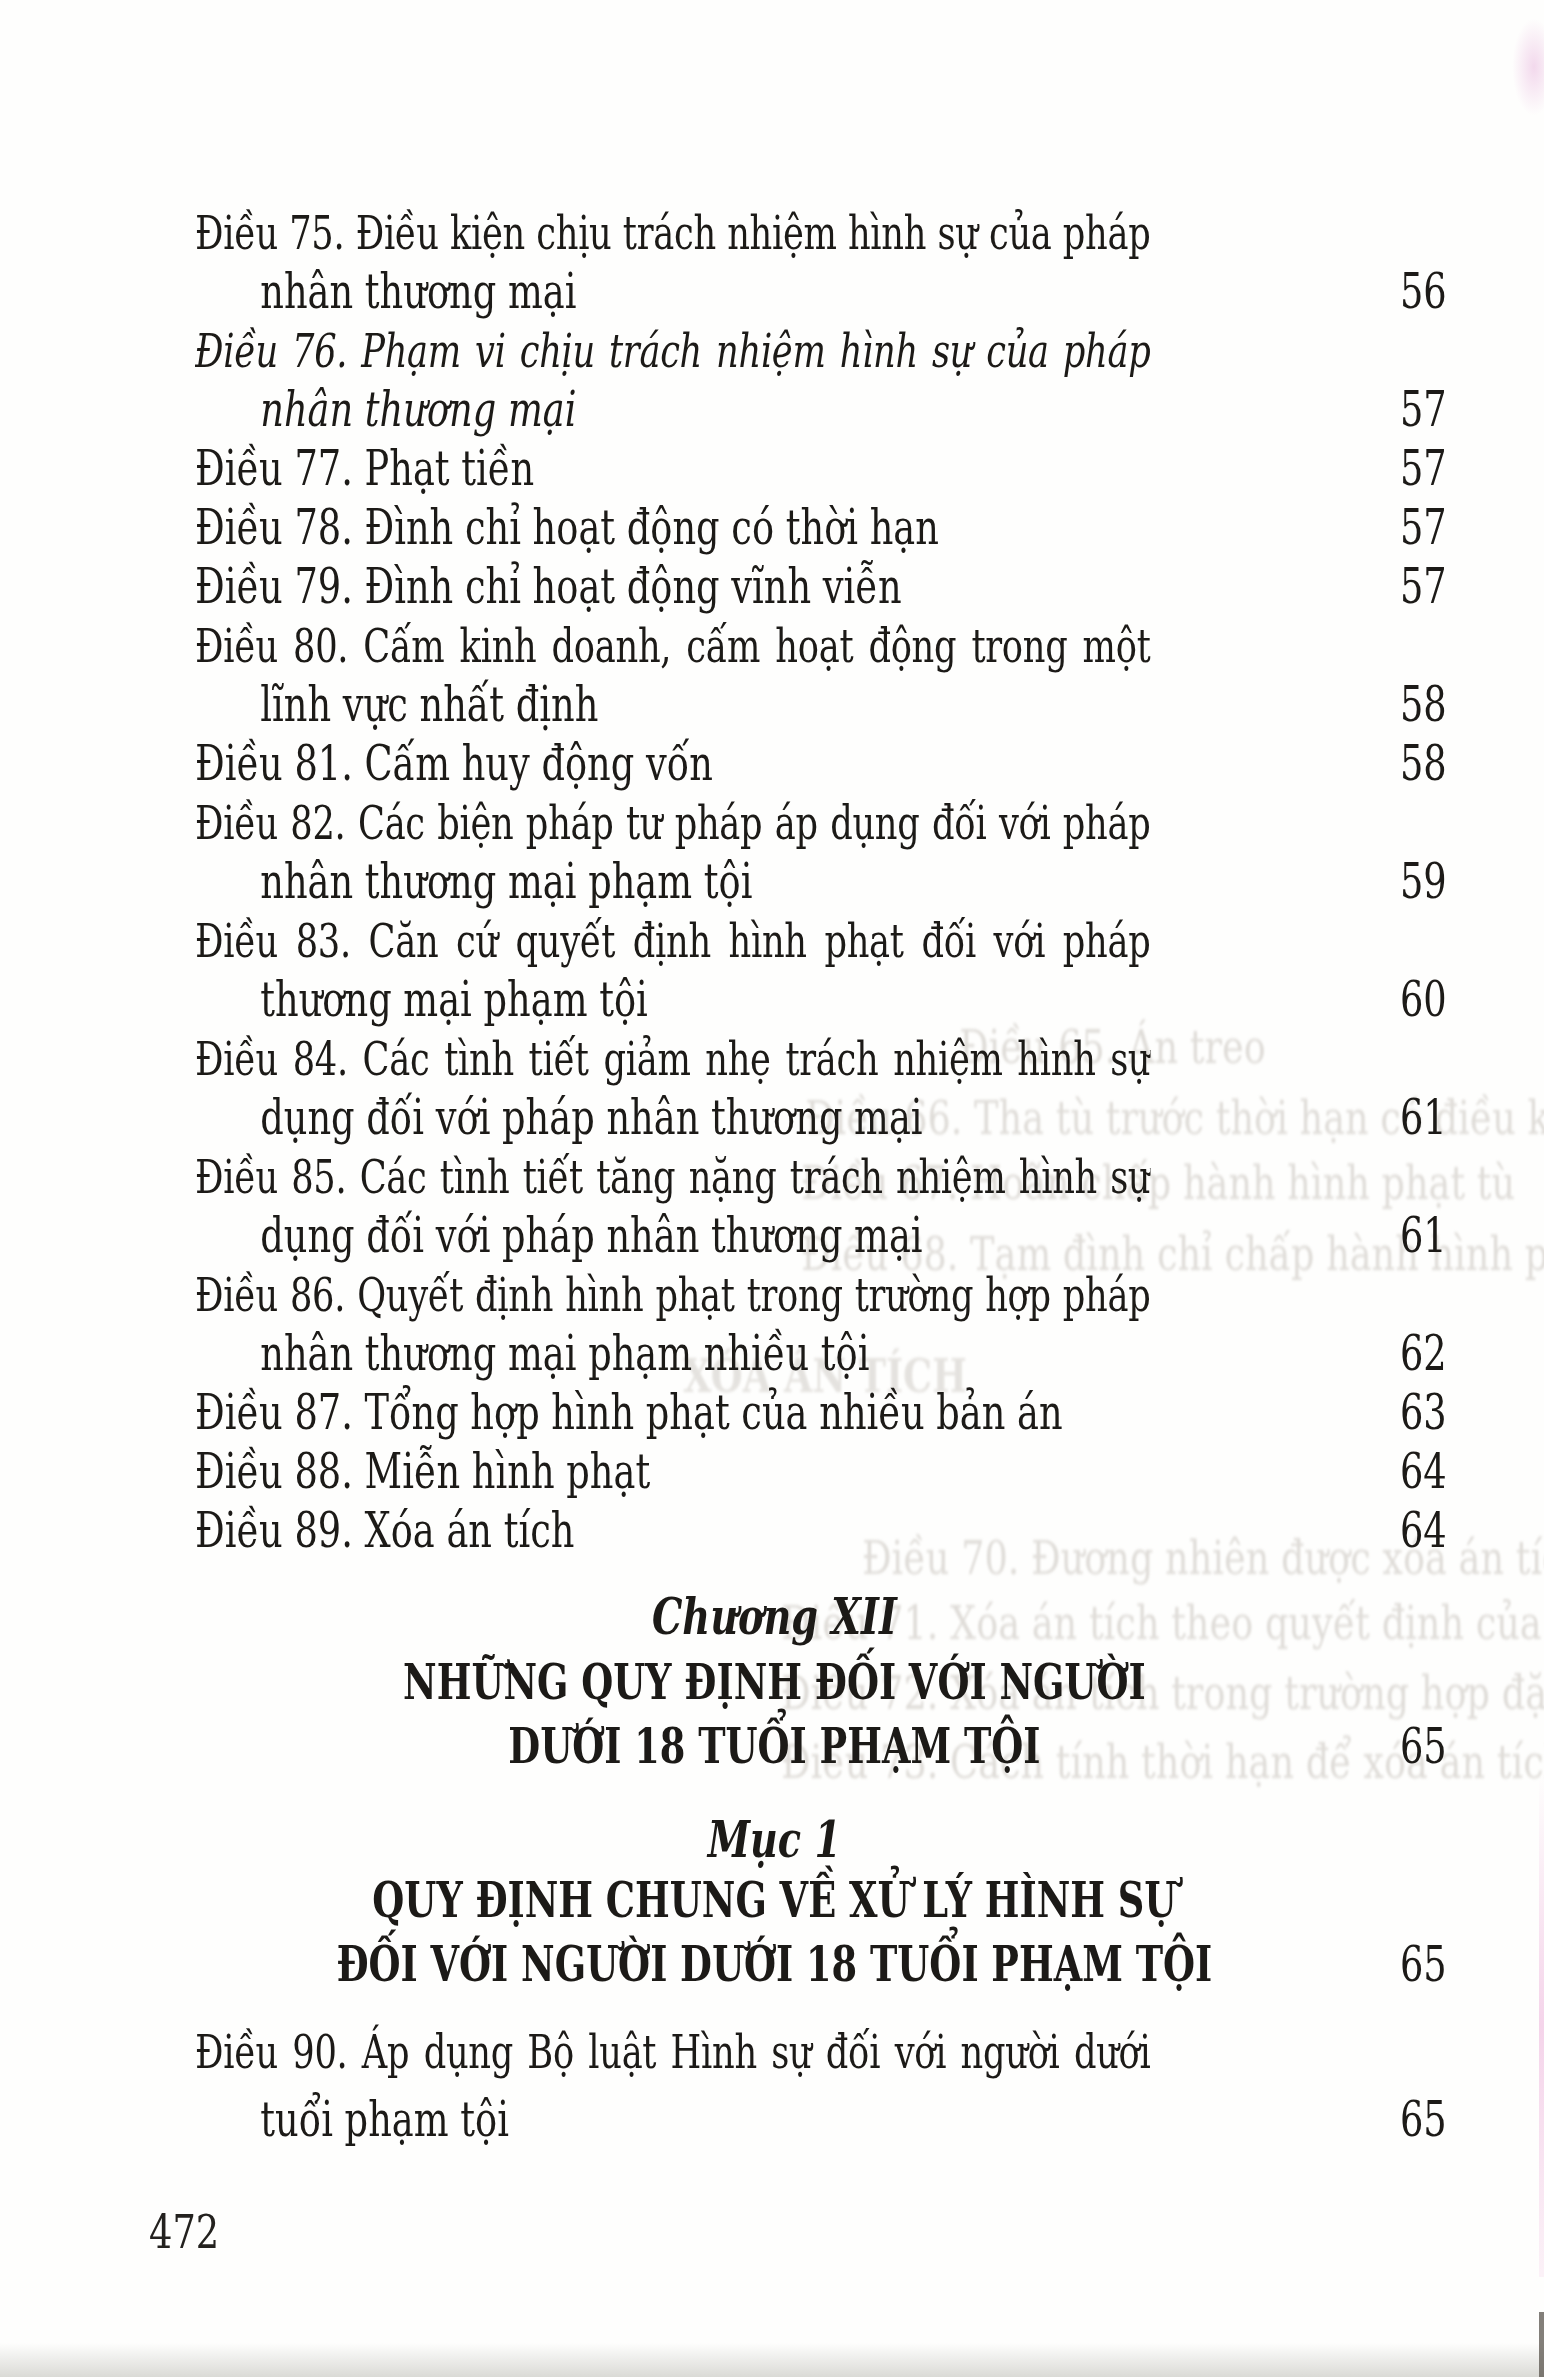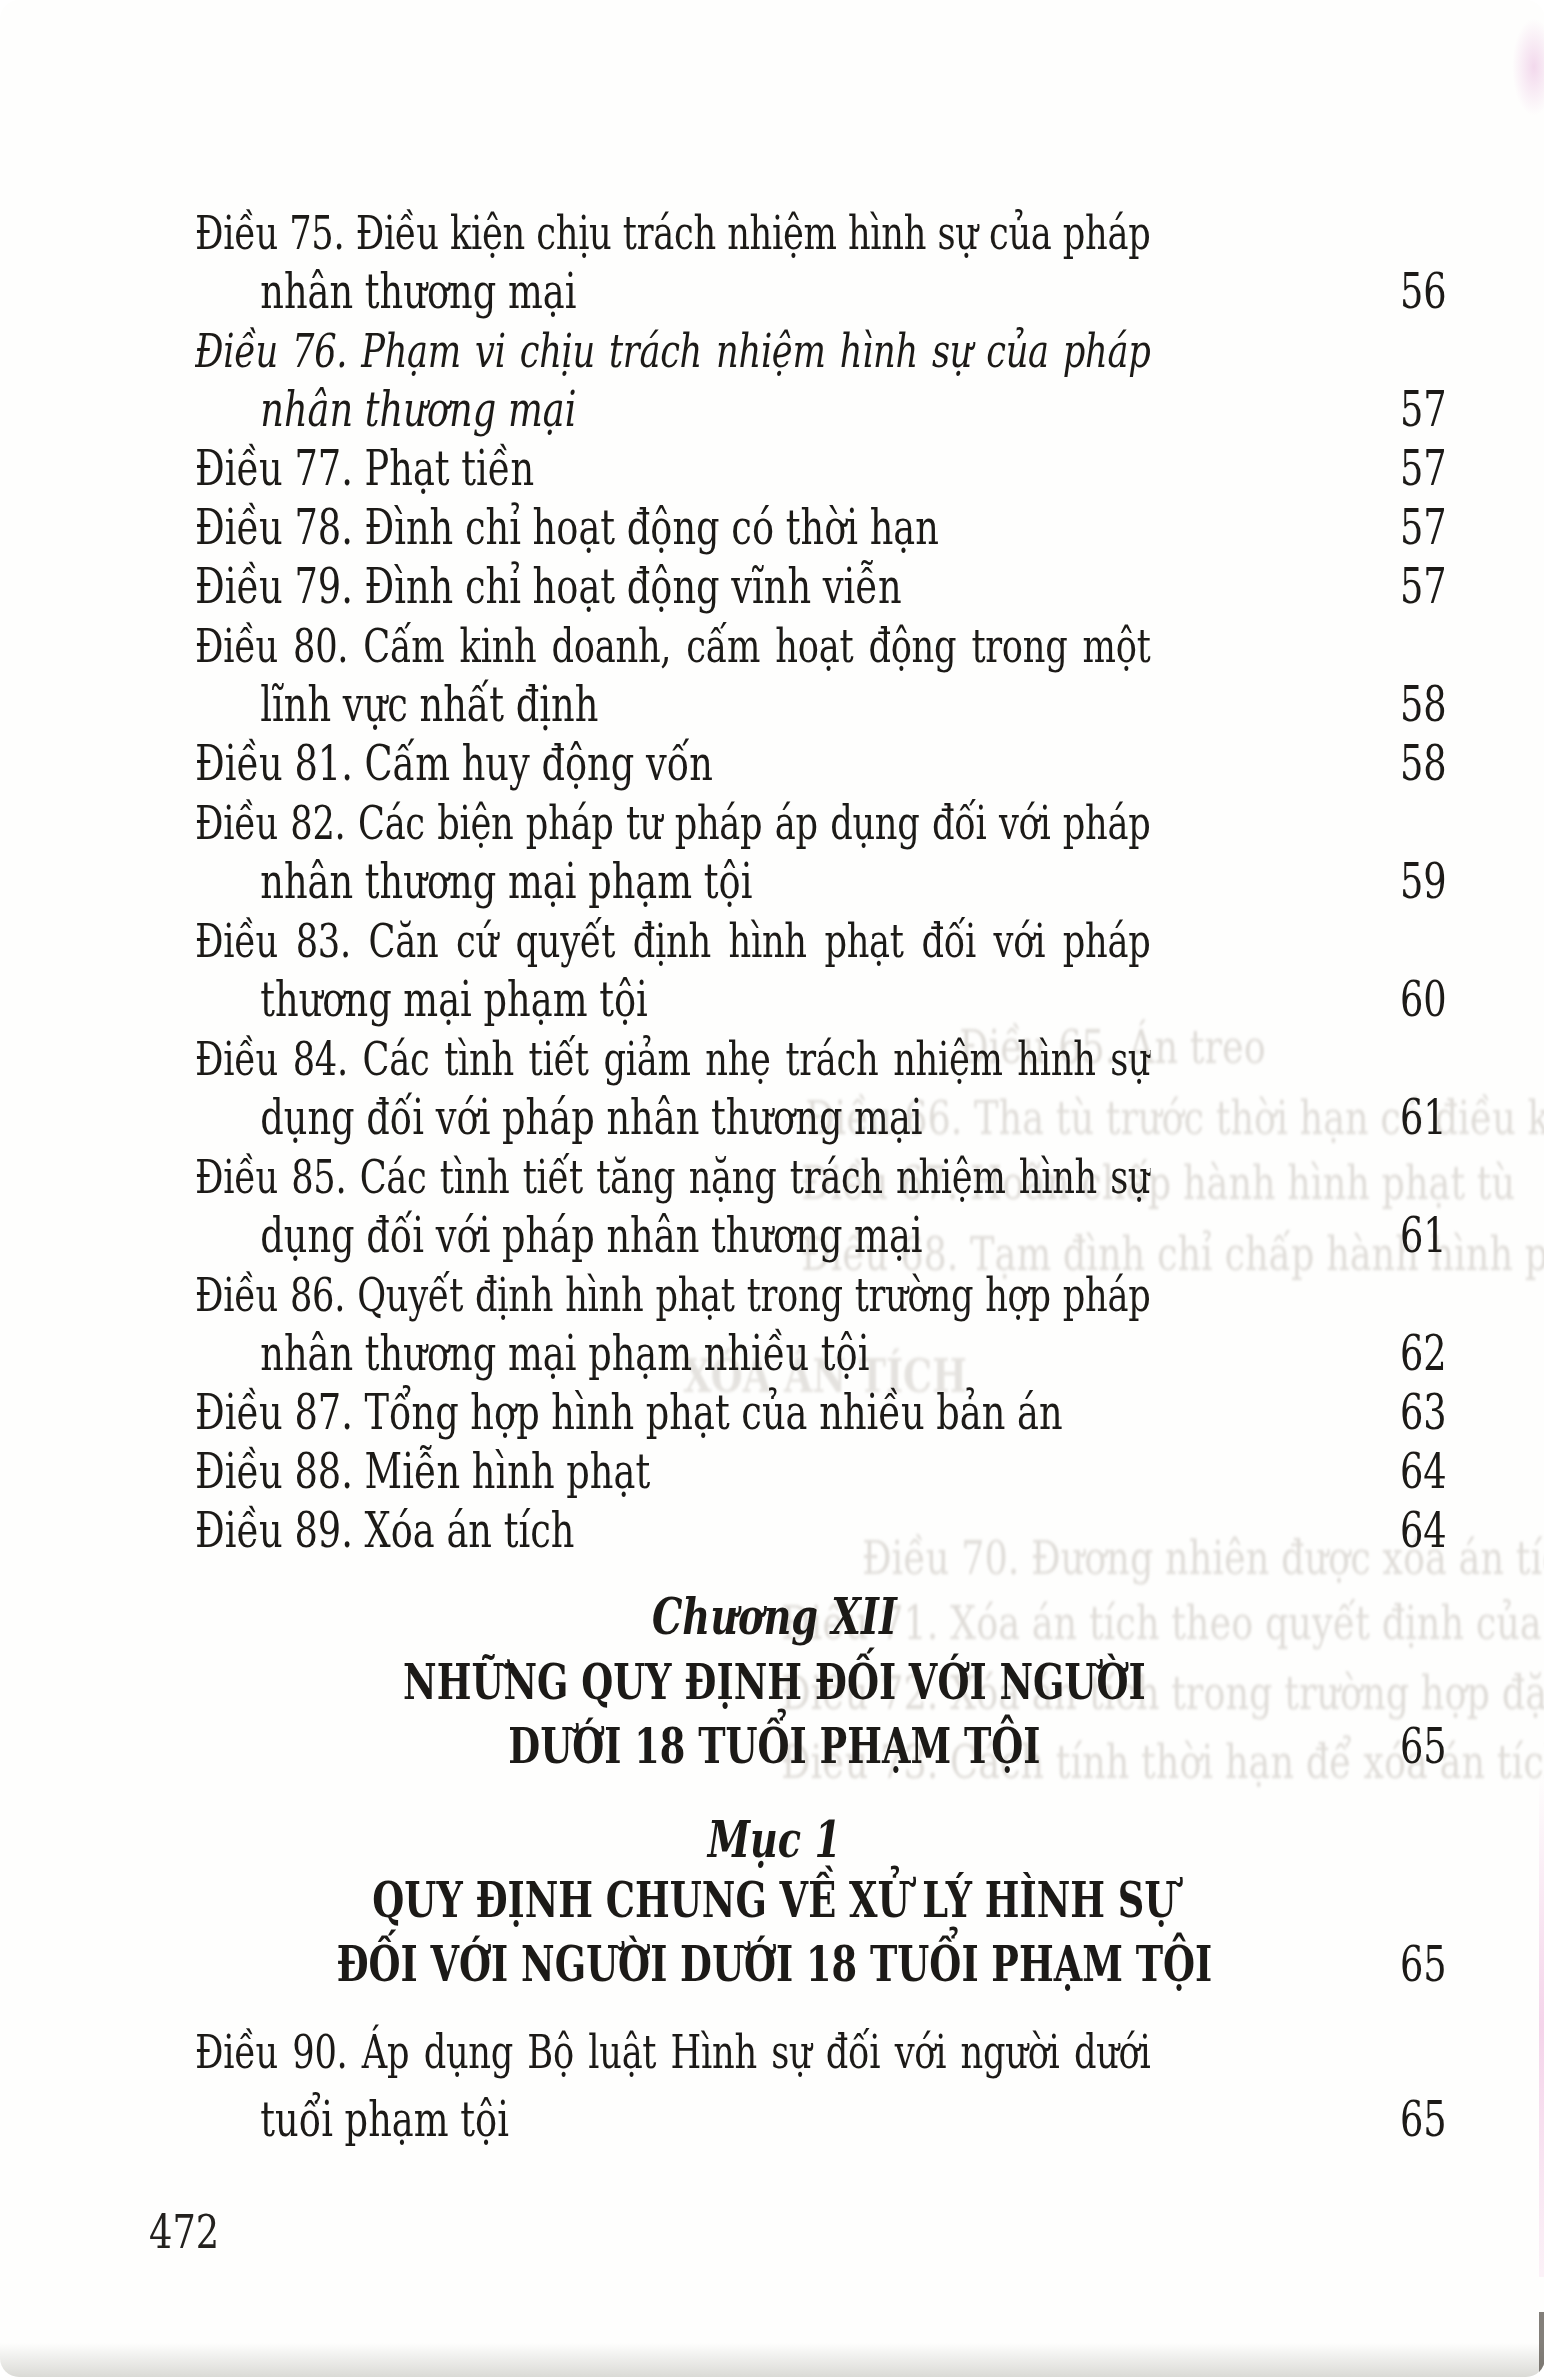--- a/index.html
+++ b/index.html
@@ -4,21 +4,20 @@
 <style>
   html, body { margin: 0; padding: 0; background: #ffffff; }
   #page {
     position: relative;
     width: 1545px;
     height: 2377px;
     background: #fefefd;
     overflow: hidden;
     font-family: "DejaVu Serif", "Liberation Serif", serif;
     color: #1c1a17;
-    border-radius: 19px;
   }
   
   .content {
     position: absolute;
     left: 195px;
     top: 203px;
     width: 1669px;
     transform: scaleX(0.75);
     transform-origin: 0 0;
     font-size: 49px;

